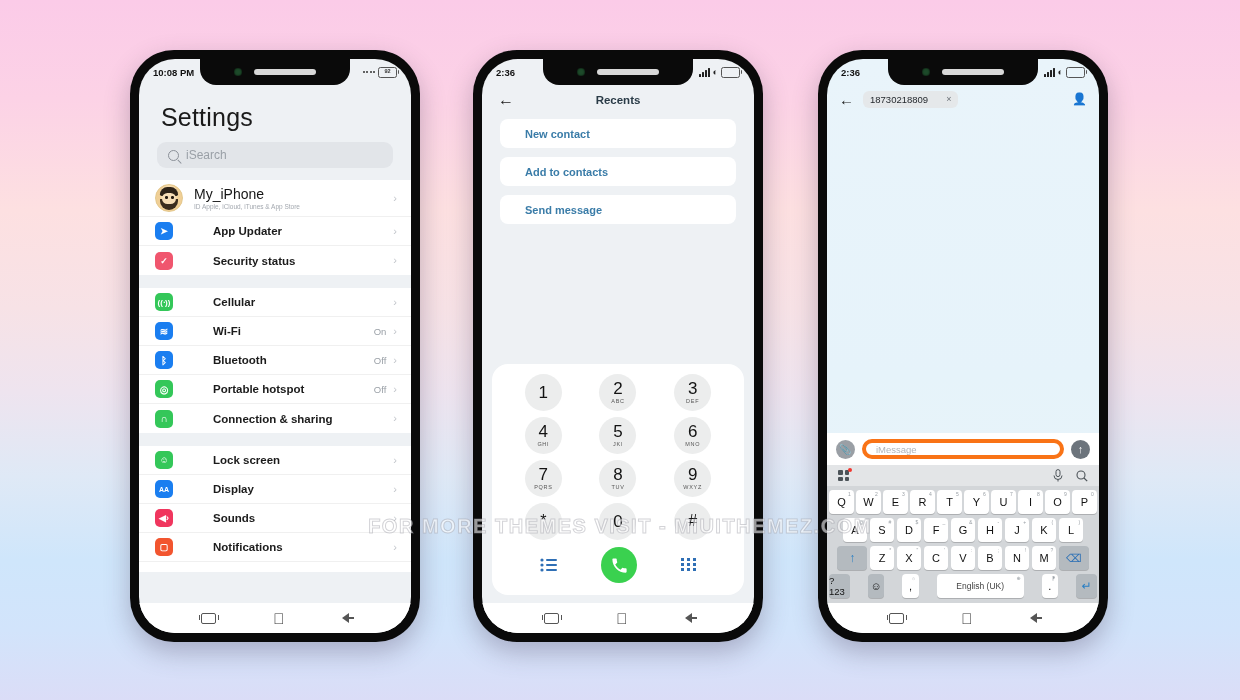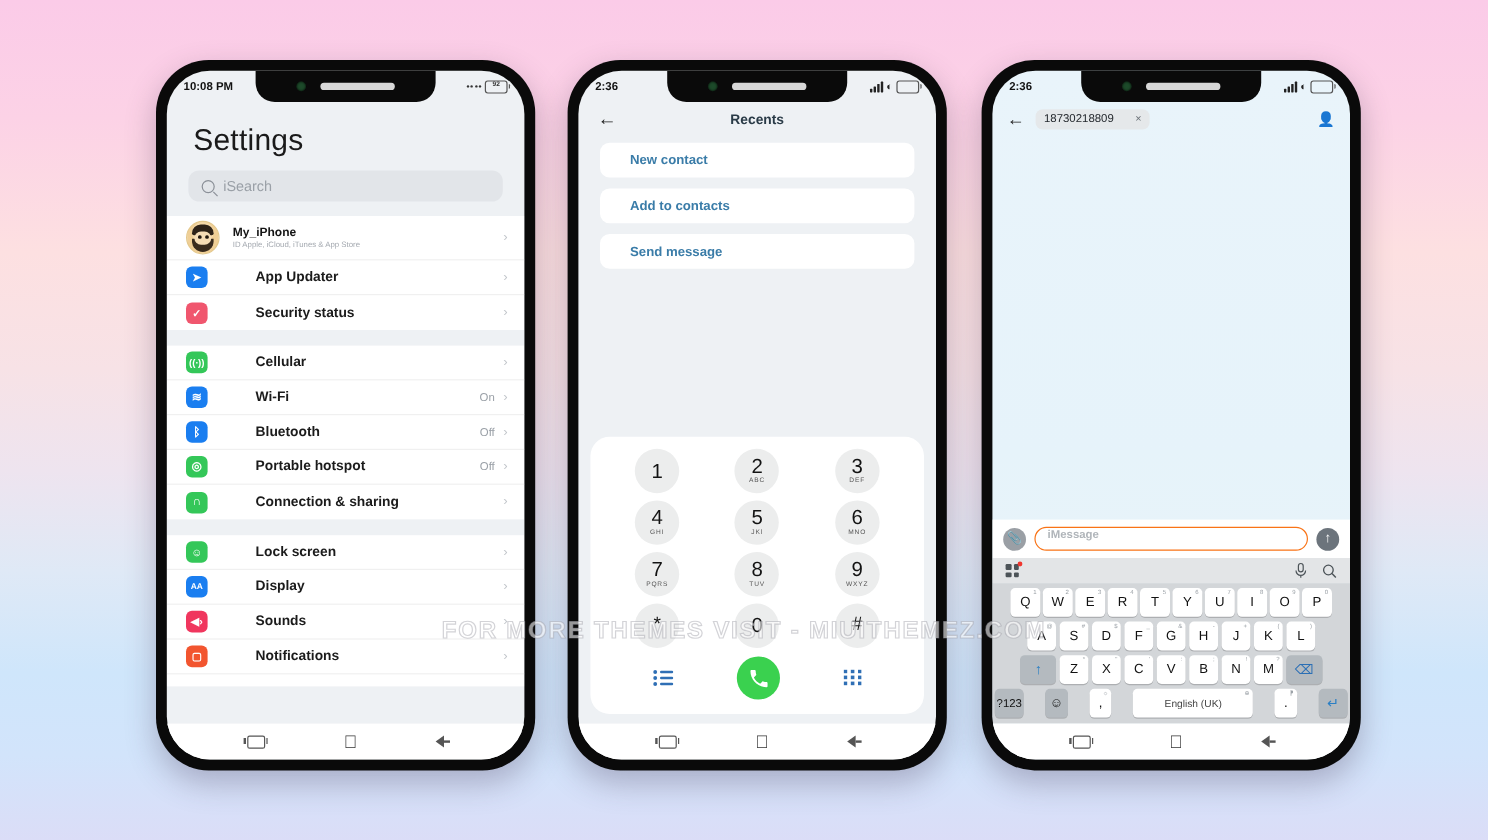--- a/index.html
+++ b/index.html
@@ -4,21 +4,21 @@
 <style>
   html,body{margin:0;padding:0;}
   body{
     width:1240px;height:700px;overflow:hidden;
     font-family:"Liberation Sans",sans-serif;
     background:linear-gradient(180deg,#fbcbe8 0%,#fcd2e6 14%,#fde0e1 30%,#f7e2e6 44%,#eee4ef 56%,#dfe9f6 68%,#cfe6fb 80%,#d2e4fb 90%,#dbddf7 100%);
     position:relative;
   }
   
   .phone{
-    position:absolute;top:50px;width:316px;height:592px;
+    position:absolute;top:50px;width:290px;height:592px;
     background:#0a0a0a;border-radius:44px;
     box-shadow:0 10px 26px rgba(80,60,90,.33);
     padding:9px;box-sizing:border-box;
   }
   .phone.p1{left:130px;}
   .phone.p2{left:473px;}
   .phone.p3{left:818px;}
   .screen{
     position:relative;width:100%;height:100%;
     border-radius:36px;overflow:hidden;background:#eef1f4;
@@ -91,21 +91,21 @@
   .acct{height:37px;}
   .acct .avatar{width:26px;height:26px;border-radius:50%;margin-right:11px;flex:0 0 auto;
                 background:radial-gradient(circle at 50% 34%,#f5d9a8 0 42%,#f0cf96 42% 100%);
                 position:relative;overflow:hidden;border:1px solid #e4c88c;}
   .avatar .hair{position:absolute;top:2px;left:4px;width:18px;height:9px;background:#2e2318;border-radius:9px 9px 2px 2px;}
   .avatar .beard{position:absolute;bottom:1px;left:4px;width:18px;height:11px;background:#3a2c1e;border-radius:0 0 9px 9px;}
   .avatar .face{position:absolute;top:8px;left:6px;width:14px;height:11px;background:#f6ddb6;border-radius:7px;z-index:2;}
   .avatar .eye{position:absolute;top:11px;width:2.5px;height:2.5px;background:#22180f;border-radius:50%;z-index:3;}
   .avatar .eye.l{left:9px;} .avatar .eye.r{left:15px;}
   .acct-txt{flex:1;display:flex;flex-direction:column;gap:1px;}
-  .acct-name{font-size:10px;font-weight:bold;color:#151515;}
+  .acct-name{font-size:14px;font-weight:normal;color:#151515;}
   .acct-sub{font-size:6.5px;color:#a3a8af;}
 
   
   .p2 .screen{background:#eef1f4;}
   .dl-head{height:30px;display:flex;align-items:center;padding:0 16px;box-sizing:border-box;position:relative;}
   .dl-back{font-size:16px;color:#1a1a1a;line-height:1;}
   .dl-title{position:absolute;left:0;right:0;text-align:center;font-size:11.5px;font-weight:bold;color:#2a3b47;}
   .opt-list{padding:4px 18px 0;display:flex;flex-direction:column;gap:9px;}
   .opt{height:29px;background:#fff;border-radius:8px;display:flex;align-items:center;
        padding:0 25px;box-sizing:border-box;font-size:11px;font-weight:bold;color:#3a7ca8;}
@@ -131,22 +131,22 @@
   .ms-chip{background:#e5e8ea;border-radius:6px;height:17px;display:flex;align-items:center;gap:18px;
            padding:0 7px;box-sizing:border-box;}
   .ms-chip .num{font-size:9.5px;color:#25292e;}
   .ms-chip .x{font-size:9px;color:#6d7379;line-height:1;}
   .ms-person{margin-left:auto;color:#4d8fc4;font-size:12px;line-height:1;}
   .ms-thread{flex:1;}
   .ms-input-bar{height:32px;background:#fff;display:flex;align-items:center;gap:7px;
                 padding:0 9px;box-sizing:border-box;}
   .clip{width:19px;height:19px;border-radius:50%;background:#9a9fa5;flex:0 0 auto;
         display:flex;align-items:center;justify-content:center;color:#eceef0;font-size:10px;}
-  .imsg-field{flex:1;height:20px;border:1px solid #f97316;border-radius:10px;display:flex;
-              padding:0 10px;box-sizing:border-box;font-size:9.5px;color:#b0b5ba;font-weight:bold;}
+  .imsg-field{flex:1;height:20px;border:4px solid #f97316;border-radius:10px;display:flex;align-items:center;
+              padding:0 10px;box-sizing:border-box;font-size:9.5px;color:#b0b5ba;}
   .send{width:19px;height:19px;border-radius:50%;background:#6c747c;flex:0 0 auto;
         display:flex;align-items:center;justify-content:center;color:#fff;font-size:11px;line-height:1;}
   .kb-tools{height:21px;background:#e3e5e7;display:flex;align-items:center;padding:0 11px;box-sizing:border-box;}
   .kb-grid{width:11px;height:11px;display:grid;grid-template-columns:1fr 1fr;grid-template-rows:1fr 1fr;gap:2px;position:relative;}
   .kb-grid i{background:#4c5358;border-radius:1px;}
   .kb-dot{position:absolute;top:-2px;right:-3px;width:4px;height:4px;border-radius:50%;background:#f0372f;}
   .kb-right{margin-left:auto;display:flex;align-items:center;gap:13px;color:#4c5358;font-size:11px;}
   .keyboard{background:#d3d6d9;padding:4px 2px 5px;box-sizing:border-box;}
   .krow{display:flex;justify-content:center;gap:2.5px;margin-bottom:4px;}
   .krow:last-child{margin-bottom:0;gap:18px;}

